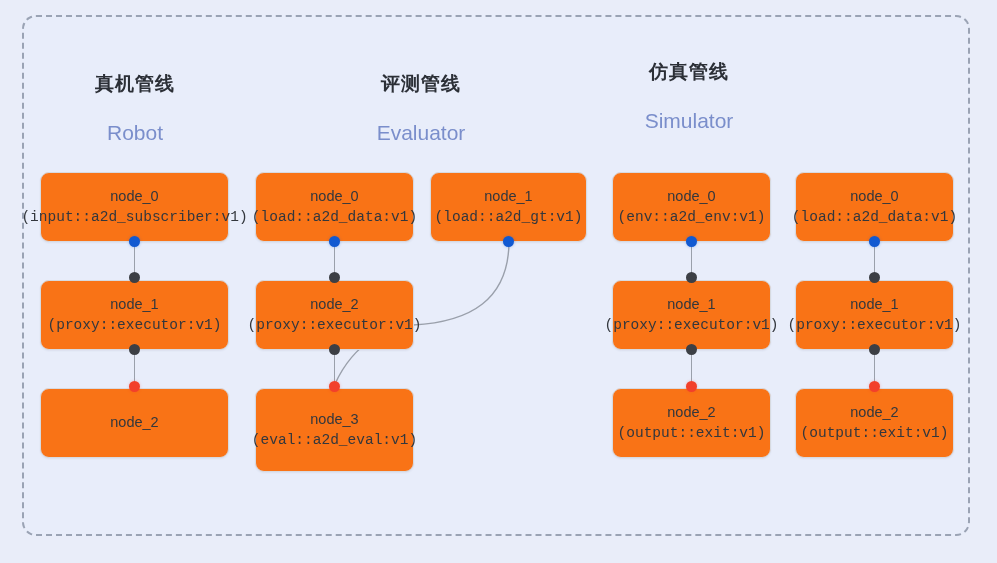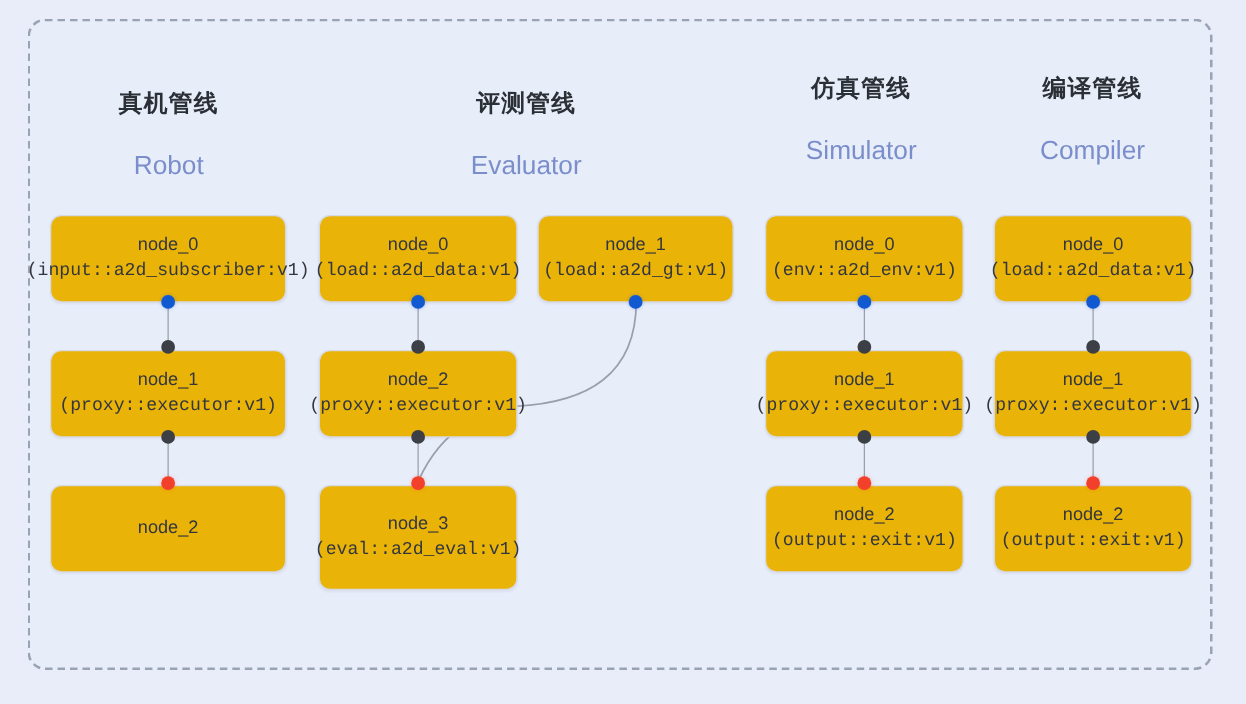--- a/index.html
+++ b/index.html
@@ -55,21 +55,21 @@
     font-size: 21px;
     color: #7a8ecb;
     line-height: 1;
     white-space: nowrap;
   }
 
   
   .node {
     position: absolute;
     box-sizing: border-box;
-    background: #eab308;
+    background: #f97316;
     border: 1px solid #d7dae0;
     border-radius: 9px;
     box-shadow: 0 1px 2px rgba(40,50,80,0.07);
     display: flex;
     flex-direction: column;
     align-items: center;
     justify-content: center;
     z-index: 3;
   }
   .node .nm {
@@ -128,24 +128,20 @@
   <div class="col-head" style="left:311px; top:74px;">
     <div class="zh">评测管线</div>
     <div class="en">Evaluator</div>
   </div>
 
   <div class="col-head" style="left:579px; top:62px;">
     <div class="zh">仿真管线</div>
     <div class="en">Simulator</div>
   </div>
 
-  <div class="col-head" style="left:764px; top:62px;">
-    <div class="zh">编译管线</div>
-    <div class="en">Compiler</div>
-  </div>
 
   <svg id="edges">
     <path d="M 509,241 C 509,300 470,322 413,325" fill="none" stroke="#9aa0ab" stroke-width="1.4"></path>
     <path d="M 413,325 C 390,327 355,340 335,384" fill="none" stroke="#9aa0ab" stroke-width="1.4"></path>
   </svg>
 
   <div class="node" style="left:40px; top:172px; width:189px; height:70px;">
     <div class="nm">node_0</div>
     <div class="ty">(input::a2d_subscriber:v1)</div>
   </div>

